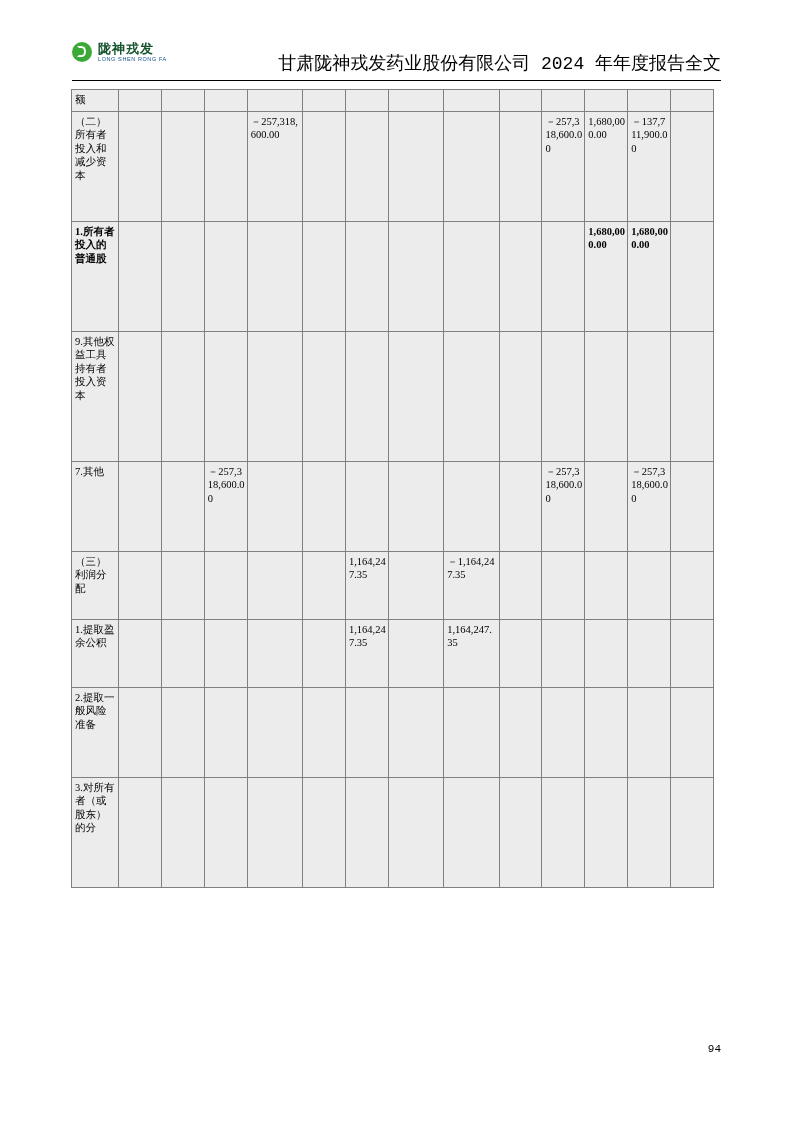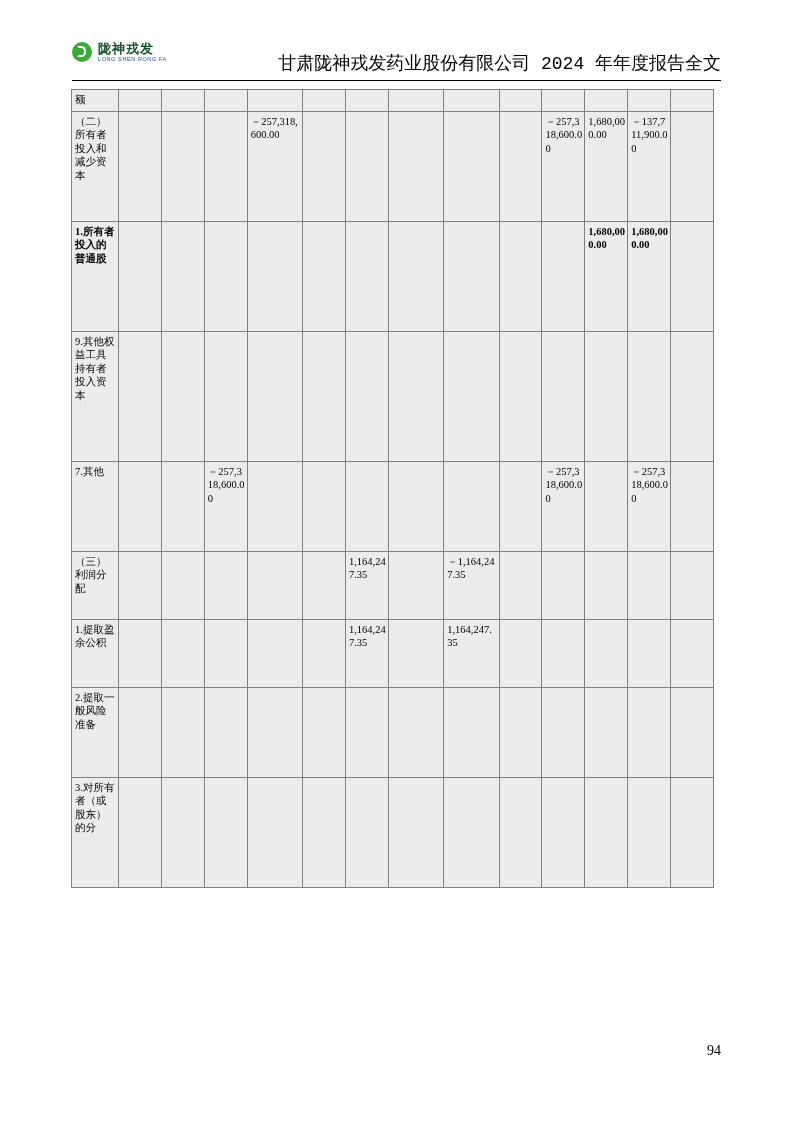--- a/index.html
+++ b/index.html
@@ -118,22 +118,22 @@
   }
   td.num {
     padding-right: 4px;
   }
 
   
   .page-number {
     position: absolute;
     right: 72px;
     top: 1043px;
-    font-size: 14px;
-    font-family: Liberation Serif, serif;
+    font-size: 11px;
+    font-family: Liberation Mono, monospace;
   }
 </style>
 </head>
 <body>
 
 <div class="page">
 
   <div class="header">
     <div class="logo">
       <div class="logo-mark"></div>

